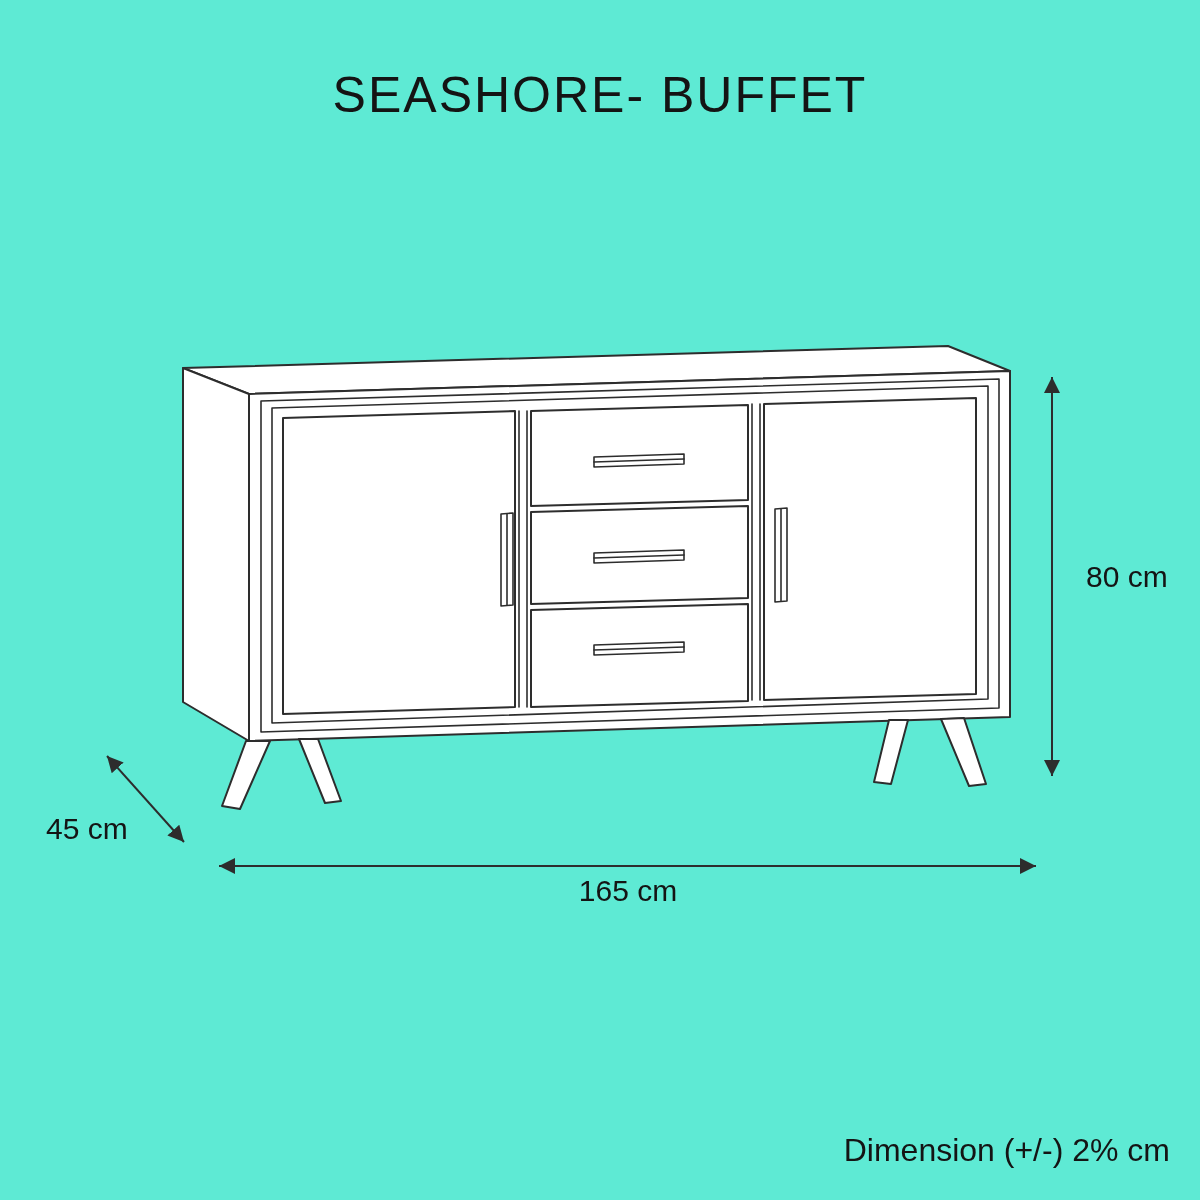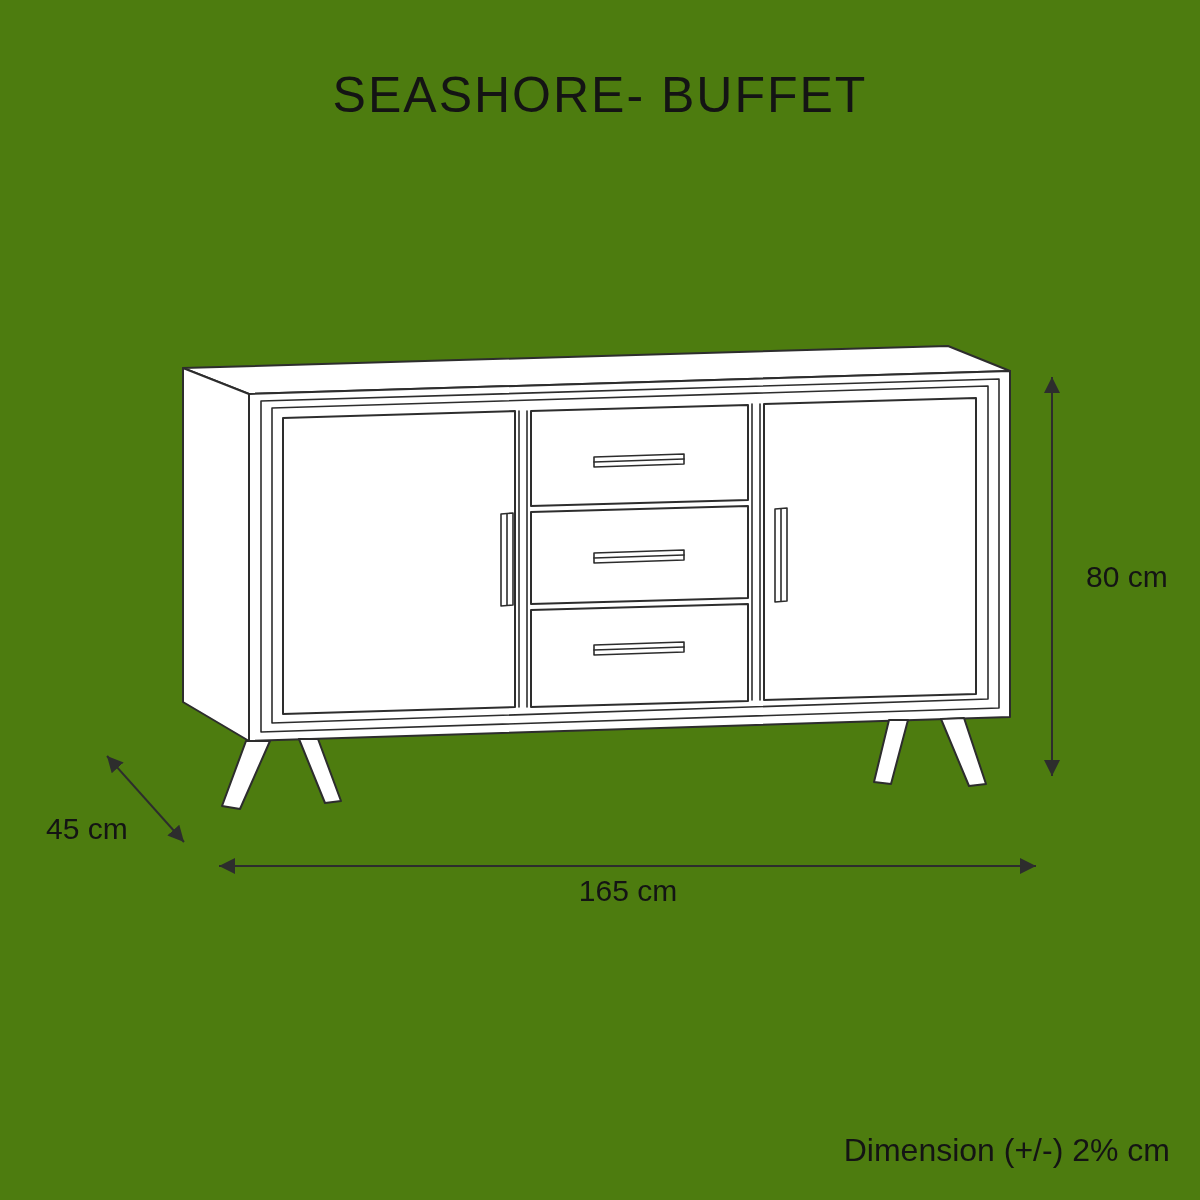--- a/index.html
+++ b/index.html
@@ -1,20 +1,20 @@
 <!DOCTYPE html>
 <html><head>
 <meta charset="utf-8">
 <style>
   html, body { margin: 0; padding: 0; background: #ffffff; }
   .canvas {
     position: relative;
     width: 1200px;
     height: 1200px;
-    background: #4d7c0f;
+    background: #5eead4;
     font-family: "Liberation Sans", sans-serif;
     overflow: hidden;
   }
   svg { display: block; }
   .title-text {
     font-size: 50px;
     letter-spacing: 2px;
     font-weight: 400;
   }
   .dim-text { font-size: 30px; }

